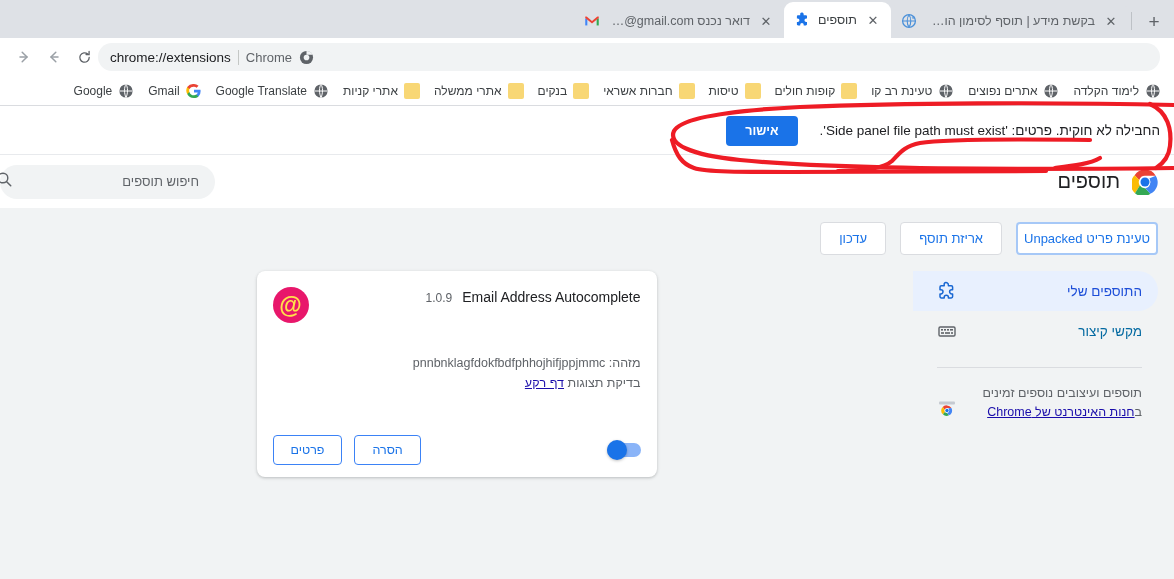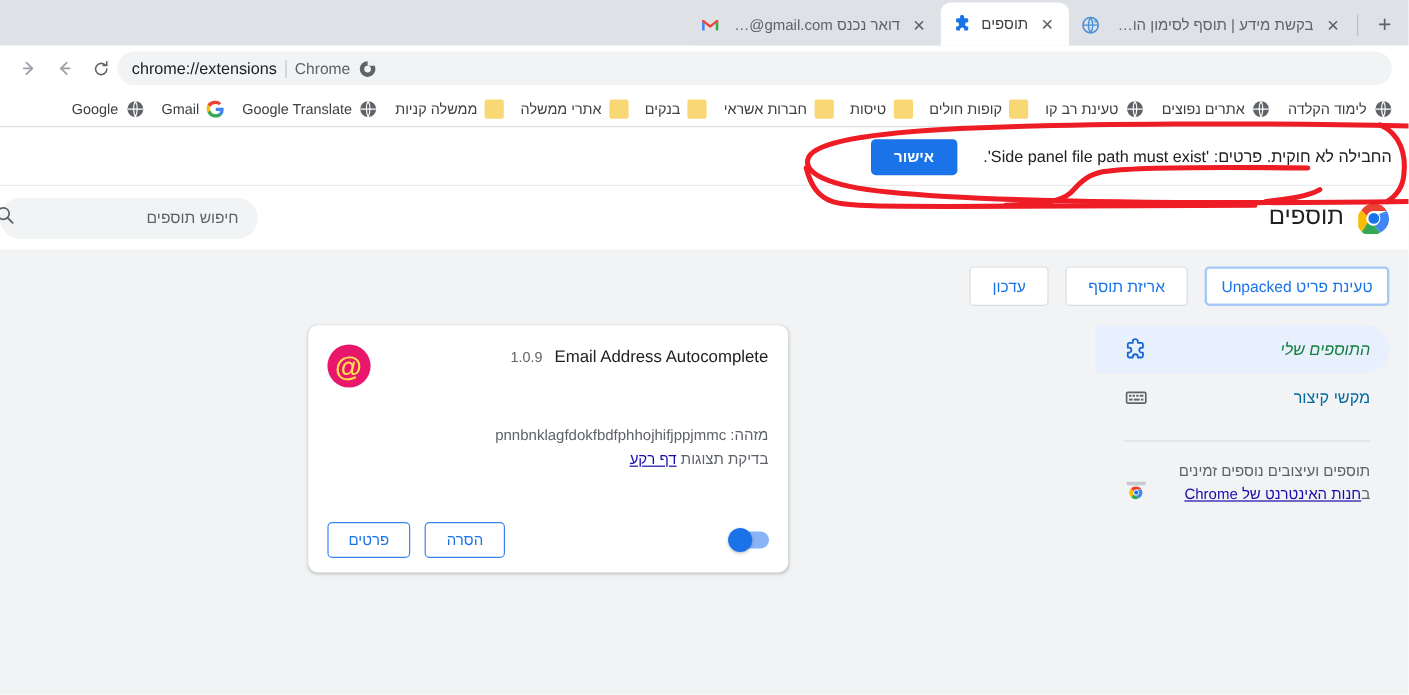--- a/index.html
+++ b/index.html
@@ -151,36 +151,36 @@
     padding: 14px 16px 0 0; gap: 14px;
   }
   .pill {
     background: #ffffff; border: 1px solid #dadce0;
     border-radius: 4px; padding: 8px 18px;
     font-size: 13px; color: #1a73e8;
     cursor: pointer; white-space: nowrap;
     font-family: "Liberation Sans", sans-serif;
   }
   .pill.focused {
-    border: 2px solid #a6c8f7; padding: 7px 12px;
+    border: 2px solid #a6c8f7; padding: 7px 6px;
   }
 
   .body-cols {
     display: flex; flex-direction: row; align-items: flex-start;
     padding: 16px 16px 0 0;
   }
   .sidebar { width: 245px; flex: 0 0 245px; padding-top: 0; }
   .side-item {
     display: flex; align-items: center; gap: 16px;
     height: 40px; border-radius: 0 20px 20px 0;
     padding: 0 16px 0 24px;
     font-size: 13.5px; color: #0369a1;
     cursor: pointer;
   }
-  .side-item.selected { background: #e8f0fe; color: #15803d; font-weight: normal; font-style: italic; }
+  .side-item.selected { background: #e8f0fe; color: #1d4ed8; font-weight: normal; }
   .side-item .sico { width: 20px; height: 20px; flex: 0 0 20px; }
   .side-label { flex: 1 1 auto; text-align: right; }
   .side-divider {
     height: 1px; background: #dadce0; margin: 16px 16px 16px 24px;
   }
   .side-footer {
     display: flex; align-items: flex-start; gap: 14px;
     padding: 0 16px 0 24px;
     font-size: 12.5px; color: #5f6368; line-height: 1.55;
     text-align: right;
@@ -384,21 +384,21 @@
       <span>בנקים</span>
     </div>
 
     <div class="bm">
       <span class="bm-folder"></span>
       <span>אתרי ממשלה</span>
     </div>
 
     <div class="bm">
       <span class="bm-folder"></span>
-      <span>ממשלה קניות</span>
+      <span>אתרי קניות</span>
     </div>
 
     <div class="bm">
       <span class="bm-ico">
         <svg viewBox="0 0 16 16" width="16" height="16">
             <circle cx="8" cy="8" r="6.6" fill="#5f6368"></circle>
             <path d="M8 1.4c-2 2.6-2 9 0 13.2M8 1.4c2 2.6 2 9 0 13.2M1.6 8h12.8" stroke="#fff" stroke-width="1" fill="none"></path>
           </svg>
       </span>
       <span>Google Translate</span>

